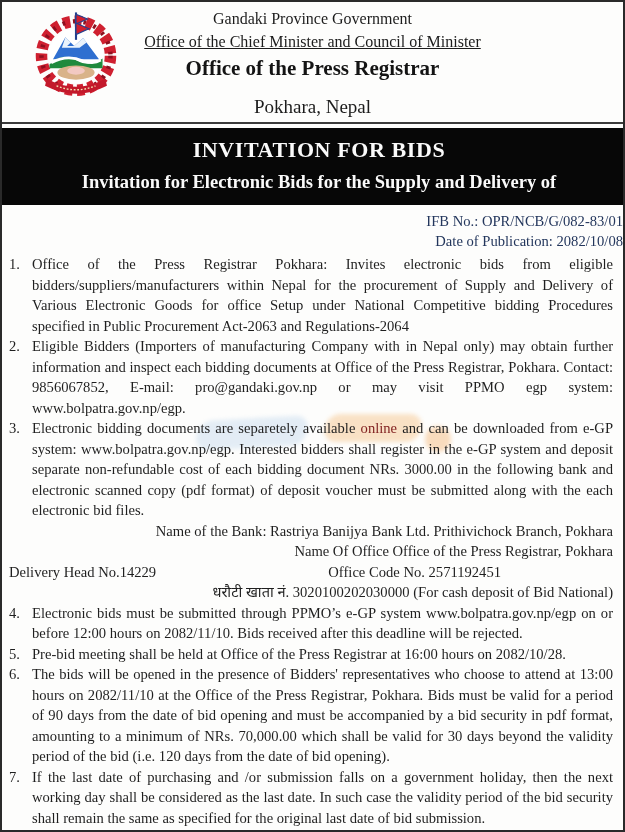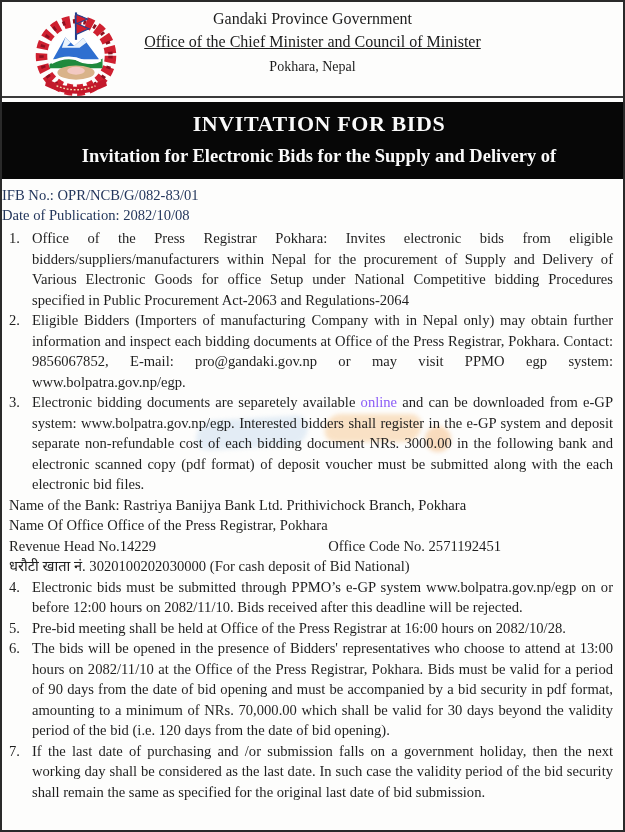--- a/index.html
+++ b/index.html
@@ -25,21 +25,21 @@
   .logo {
     position: absolute;
     left: 28px;
     top: 6px;
     width: 92px;
     height: 92px;
   }
   .hl1, .hl2 { font-size: 16px; line-height: 20px; color: #1c1c1c; }
   .hl2 { margin-top: 3px; text-decoration: underline; }
   .hl3 { font-size: 21px; font-weight: bold; line-height: 26px; margin-top: 3px; color: #141414; }
-  .hl4 { font-size: 14px; line-height: 19px; margin-top: 5px; color: #1c1c1c; }
+  .hl4 { font-size: 19px; line-height: 19px; margin-top: 16px; color: #1c1c1c; }
   
   .banner {
     margin-top: 4px;
     background: #070707;
     color: #fafafa;
     text-align: center;
     padding: 9px 10px 11px 23px;
   }
   .banner-title {
     font-size: 22px;
@@ -48,42 +48,42 @@
     line-height: 26px;
   }
   .banner-sub {
     font-size: 18.5px;
     font-weight: bold;
     line-height: 23px;
     margin-top: 8px;
   }
   
   .meta {
-    text-align: left;
+    text-align: right;
     margin: 6px 0 3px 0;
     font-size: 14.6px;
     line-height: 20px;
     color: #23365c;
   }
   
   .content {
     position: relative;
     z-index: 1;
     margin: 0 10px 0 7px;
     font-size: 14.6px;
     line-height: 20.5px;
     color: #1f1f1f;
   }
   .item { display: flex; }
   .item .num { width: 23px; flex: 0 0 23px; }
   .item .itext { flex: 1; text-align: justify; }
-  .plain { line-height: 20.5px; }
+  .plain { line-height: 20.5px; text-align: right; }
   .two-col { display: flex; }
   .two-col .col2 { margin-left: auto; margin-right: 112px; }
-  .link { color: #8b5cf6; text-decoration: none; cursor: pointer; }
+  .link { color: #7f1d1d; text-decoration: none; cursor: pointer; }
   
   .watermark {
     position: absolute;
     left: 195px;
     top: 398px;
     width: 260px;
     height: 70px;
     z-index: 0;
     opacity: 0.30;
     filter: blur(2px);
@@ -136,20 +136,21 @@
       <path d="M38 33 L44 39 L40 43 L48 43 L58 34 L62 39 L54 45 L34 45 Z" fill="#eaf3fc"></path>
       <path d="M20 64 Q34 49 50 59 Q66 68 80 57 L80 68 L20 68 Z" fill="#1f8a3d"></path>
       <path d="M22 62 Q40 52 58 60 Q70 64 78 59" stroke="#ffffff" stroke-width="3" fill="none"></path>
       <ellipse cx="50" cy="73" rx="21" ry="8" fill="#d9b38a"></ellipse>
       <ellipse cx="50" cy="71" rx="10" ry="4.5" fill="#f2c9c2"></ellipse>
       <path d="M17 80 Q50 98 83 80 L85 88 Q50 106 15 88 Z" fill="#c3192b"></path>
       <path d="M28 88 Q50 97 72 88" stroke="#f6e3b3" stroke-width="1.6" fill="none" stroke-dasharray="2 2"></path>
     </svg>
     <div class="hl1">Gandaki Province Government</div>
     <div class="hl2">Office of the Chief Minister and Council of Minister</div>
+    <div class="hl3">Office of the Press Registrar</div>
     <div class="hl4">Pokhara, Nepal</div>
   </div>
 
   <div class="banner">
     <div class="banner-title">INVITATION FOR BIDS</div>
     <div class="banner-sub">Invitation for Electronic Bids for the Supply and Delivery of</div>
   </div>
 
   <div class="meta">
     <div>IFB No.: OPR/NCB/G/082-83/01</div>
@@ -169,21 +170,21 @@
     </div>
 
     <div class="item">
       <span class="num">3.</span>
       <div class="itext"><span>Electronic bidding documents are separetely available </span><span class="link">online</span><span> and can be downloaded from e-GP system: www.bolpatra.gov.np/egp. Interested bidders shall register in the e-GP system and deposit separate non-refundable cost of each bidding document NRs. 3000.00 in the following bank and electronic scanned copy (pdf format) of deposit voucher must be submitted along with the each electronic bid files.</span></div>
     </div>
 
     <div class="plain">Name of the Bank: Rastriya Banijya Bank Ltd. Prithivichock Branch, Pokhara</div>
     <div class="plain">Name Of Office Office of the Press Registrar, Pokhara</div>
     <div class="plain two-col">
-      <span>Revenue Head No.14229</span>
+      <span>Delivery Head No.14229</span>
       <span class="col2">Office Code No. 2571192451</span>
     </div>
     <div class="plain">धरौटी खाता नं. 3020100202030000 (For cash deposit of Bid National)</div>
 
     <div class="item">
       <span class="num">4.</span>
       <div class="itext">Electronic bids must be submitted through PPMO’s e-GP system www.bolpatra.gov.np/egp on or before 12:00 hours on 2082/11/10. Bids received after this deadline will be rejected.</div>
     </div>
 
     <div class="item">

